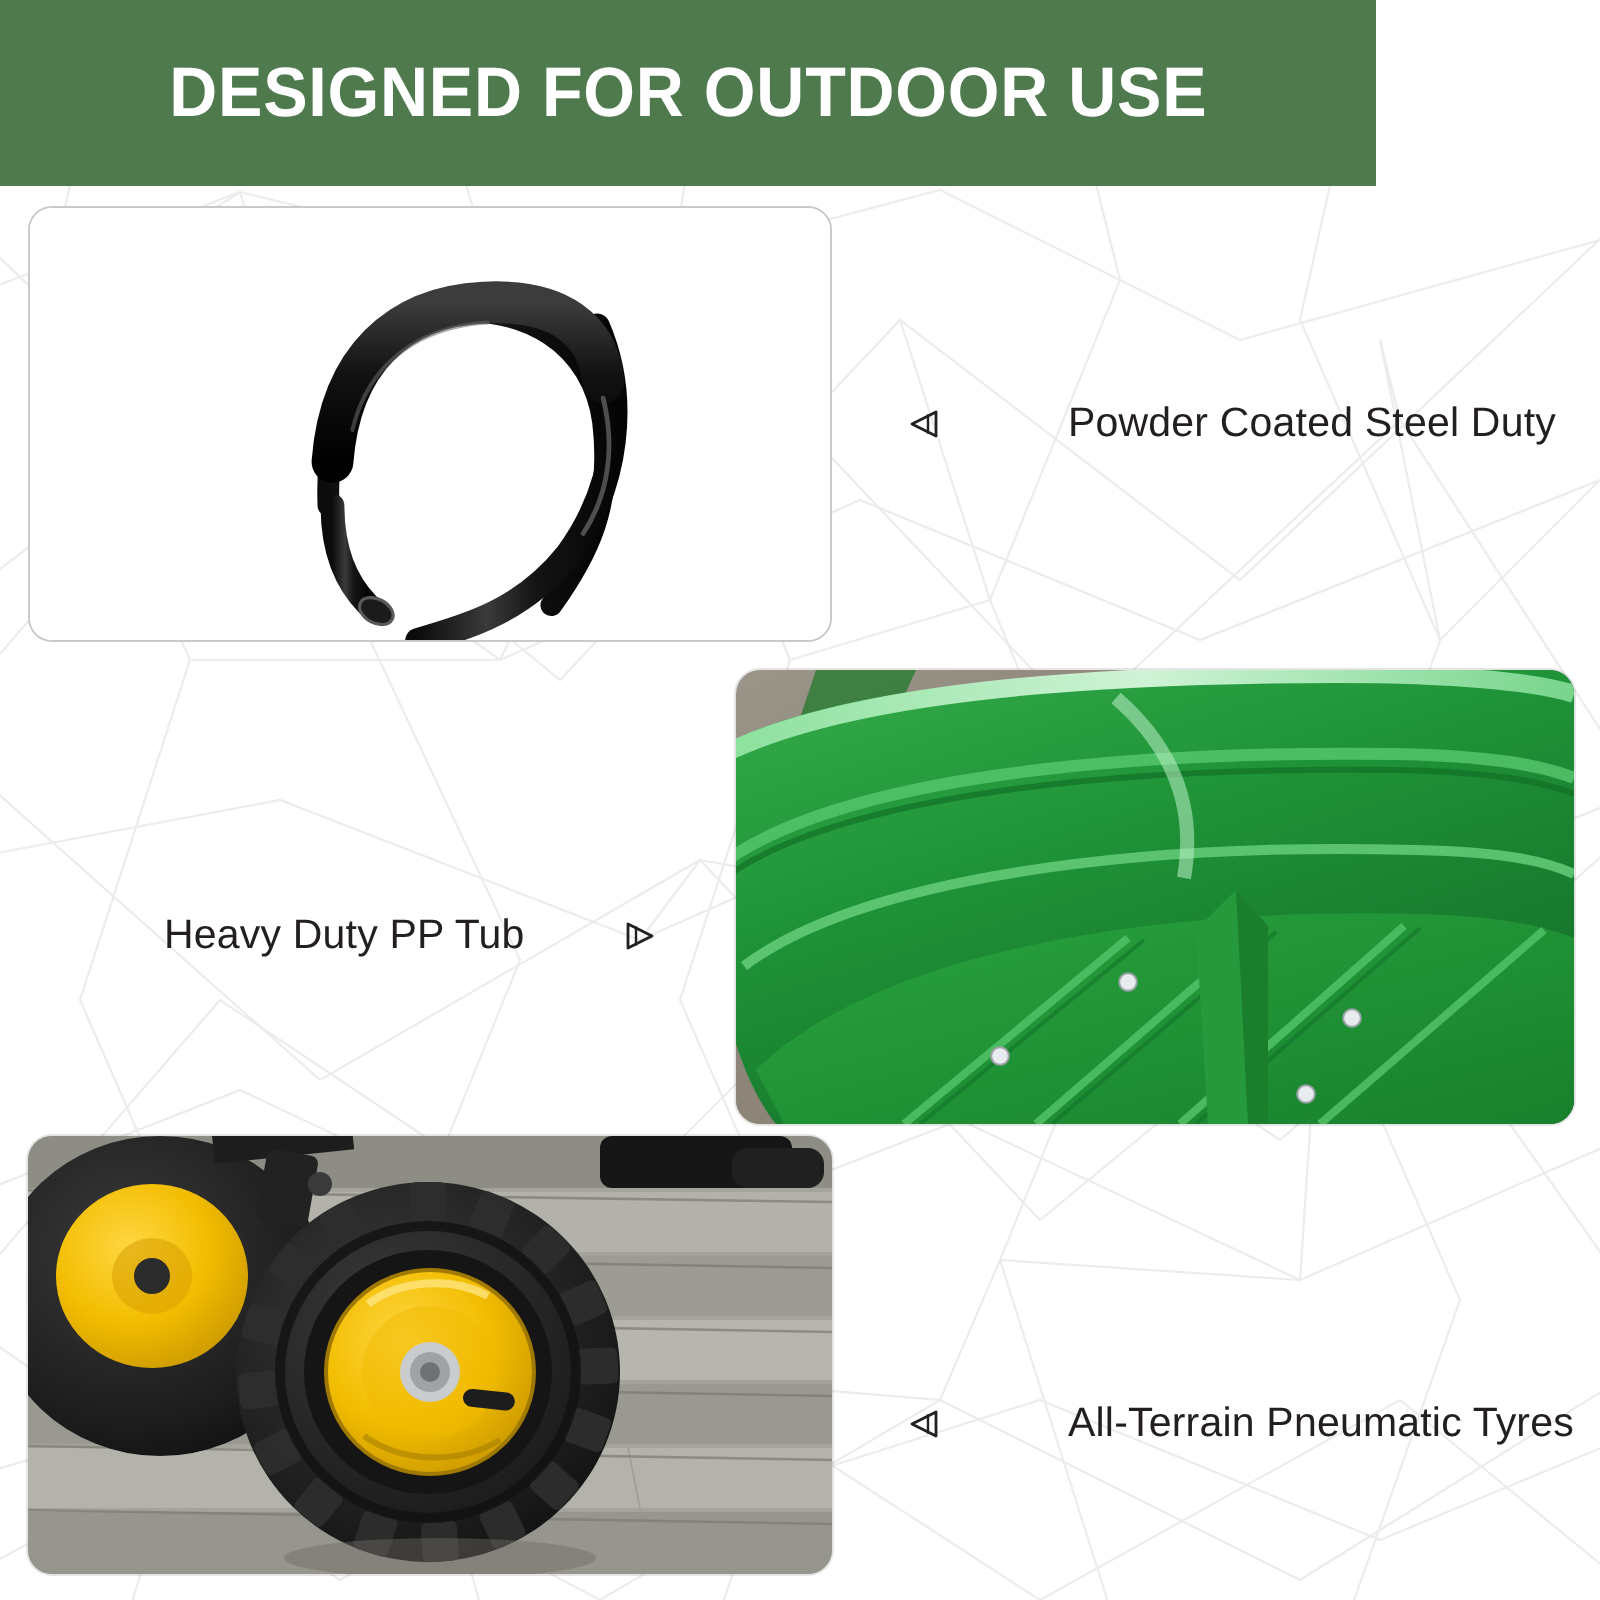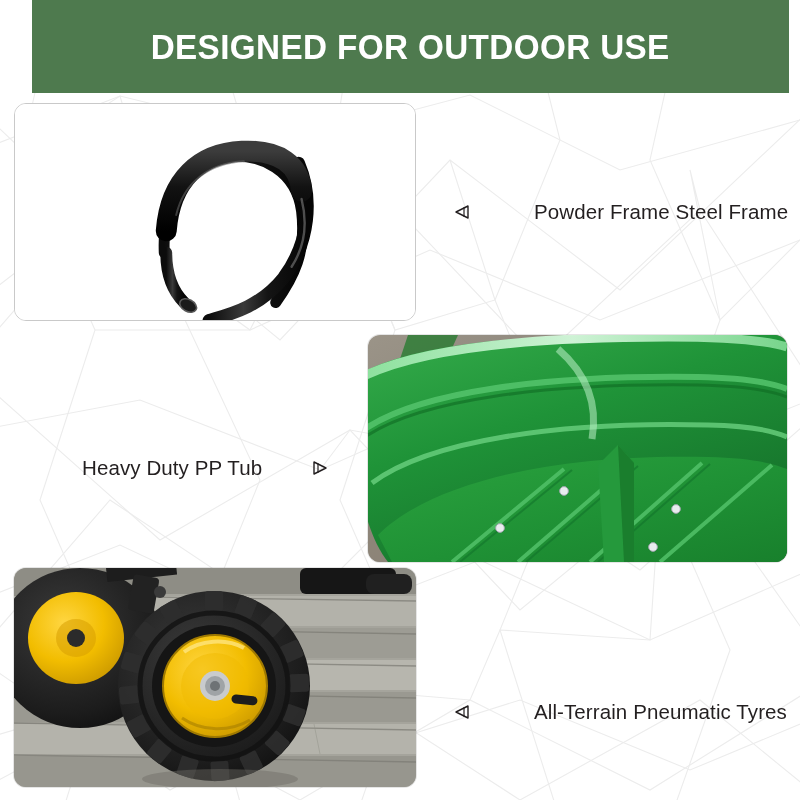--- a/index.html
+++ b/index.html
@@ -25,28 +25,27 @@
     left: 0; top: 0;
     width: 800px; height: 800px;
     z-index: 0;
     pointer-events: none;
   }
 
   
   .header-band {
     position: absolute;
     left: 0; top: 0;
-    width: 757px;
+    width: 688px;
     height: 93px;
     background: #4e7a4e;
     z-index: 3;
     display: flex;
     align-items: center;
     justify-content: center;
-    margin-left: 32px;
   }
   .header-title {
     color: #ffffff;
     font-size: 35px;
     font-weight: bold;
     letter-spacing: 0.4px;
     line-height: 1;
     white-space: nowrap;
     font-family: "Liberation Sans", sans-serif;
     transform: scaleX(0.95);
@@ -350,21 +349,21 @@
 
       <ellipse cx="206" cy="211" rx="78" ry="10" fill="#6c6b64" opacity="0.45"></ellipse>
     </svg>
   </div>
 
   <div class="feature feature-steel">
     <svg class="marker" viewBox="0 0 20 18" aria-hidden="true">
       <path d="M16 3 L16 15 L4 9 Z" fill="none" stroke="#231f20" stroke-width="1.4" stroke-linejoin="round"></path>
       <path d="M12 4.2 L12 13.8" fill="none" stroke="#231f20" stroke-width="1.2"></path>
     </svg>
-    <span class="feature-text">Powder Frame Steel Frame</span>
+    <span class="feature-text">Powder Coated Steel Duty</span>
   </div>
 
   <div class="feature feature-tub">
     <span class="feature-text">Heavy Duty PP Tub</span>
     <svg class="marker" viewBox="0 0 20 18" aria-hidden="true">
       <path d="M4 3 L4 15 L16 9 Z" fill="none" stroke="#231f20" stroke-width="1.4" stroke-linejoin="round"></path>
       <path d="M8 4.2 L8 13.8" fill="none" stroke="#231f20" stroke-width="1.2"></path>
     </svg>
   </div>
 

